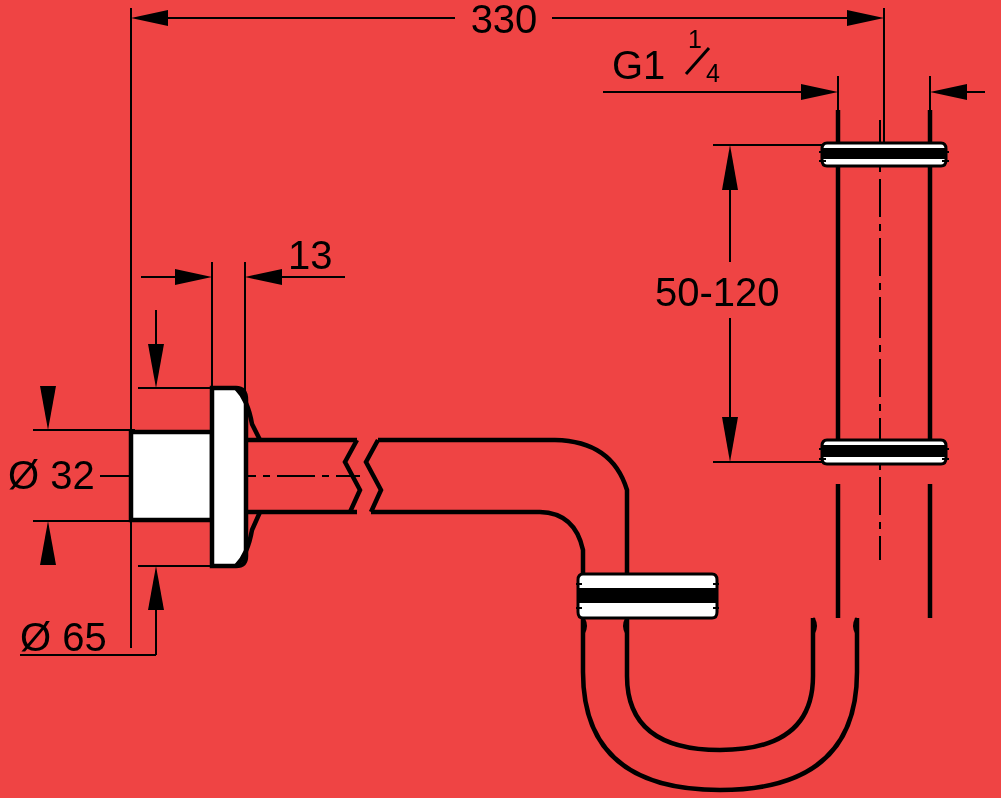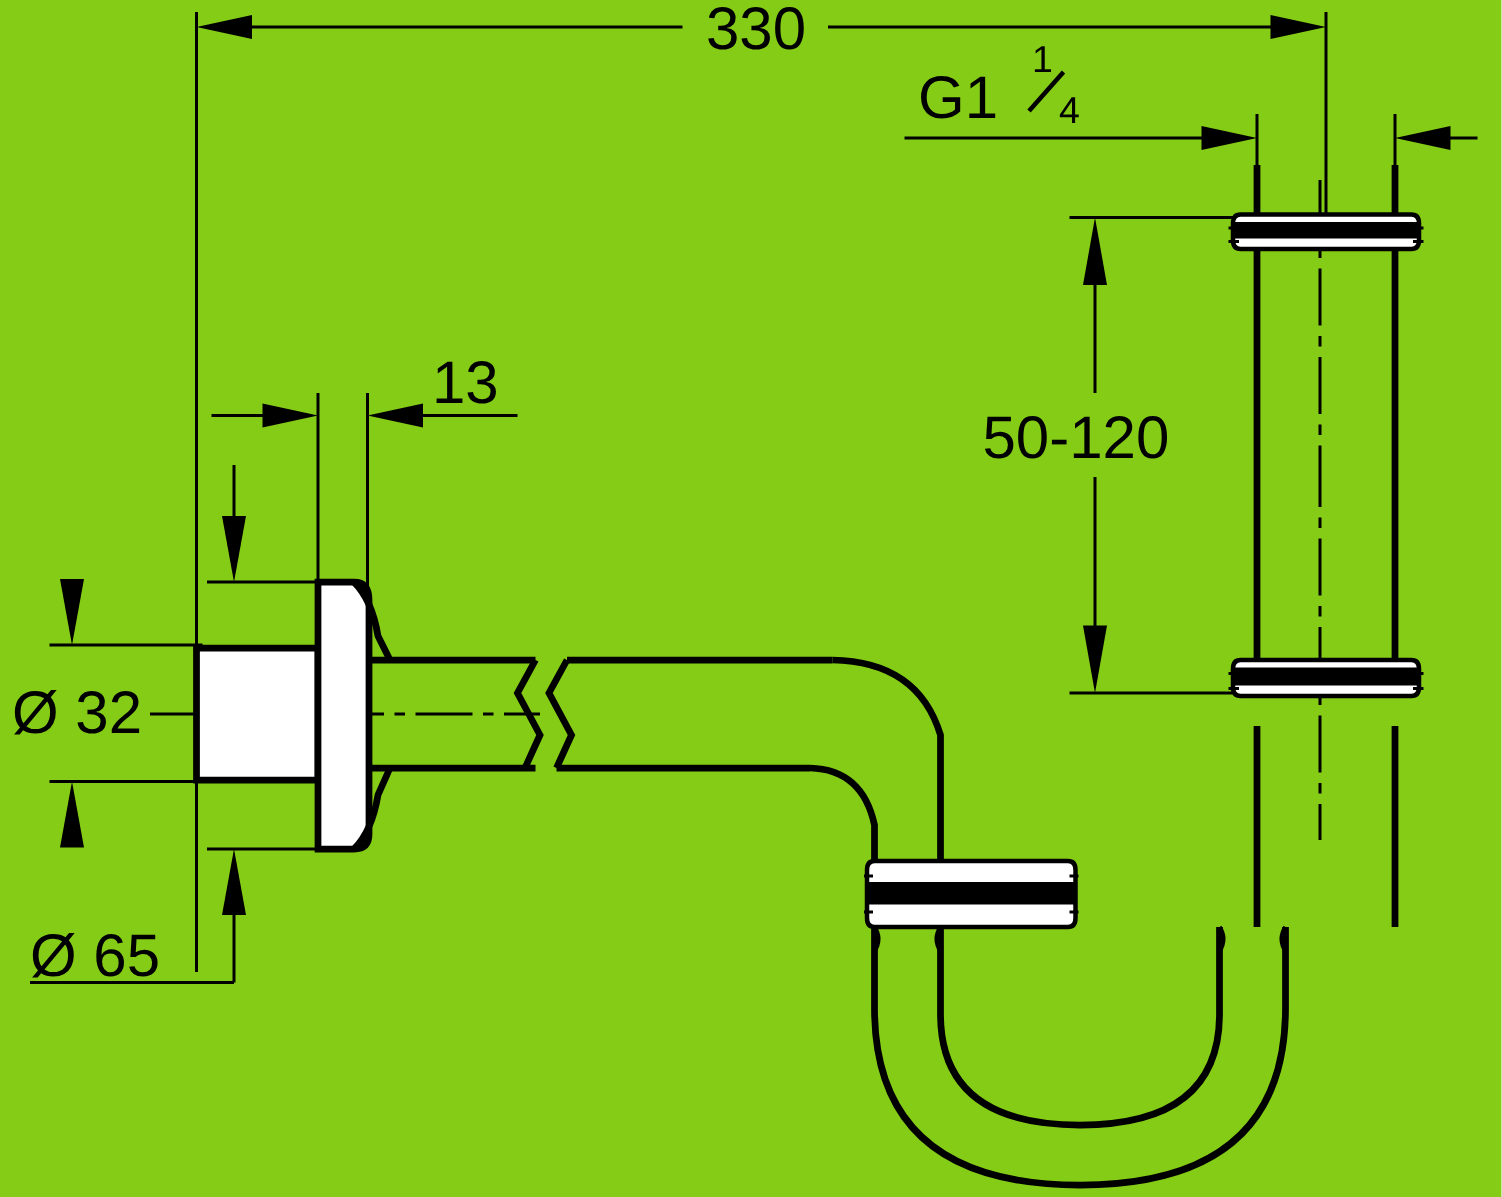--- a/index.html
+++ b/index.html
@@ -4,21 +4,21 @@
 <style>
   html, body {
     margin: 0;
     padding: 0;
     background: #ffffff;
   }
   #drawing-root {
     position: relative;
     width: 1001px;
     height: 798px;
-    background: #84cc16;
+    background: #ef4444;
     font-family: "Liberation Sans", sans-serif;
     overflow: hidden;
   }
   svg.drawing-canvas {
     display: block;
     width: 1001px;
     height: 798px;
   }
   .dim-text {
     font-family: "Liberation Sans", sans-serif;

